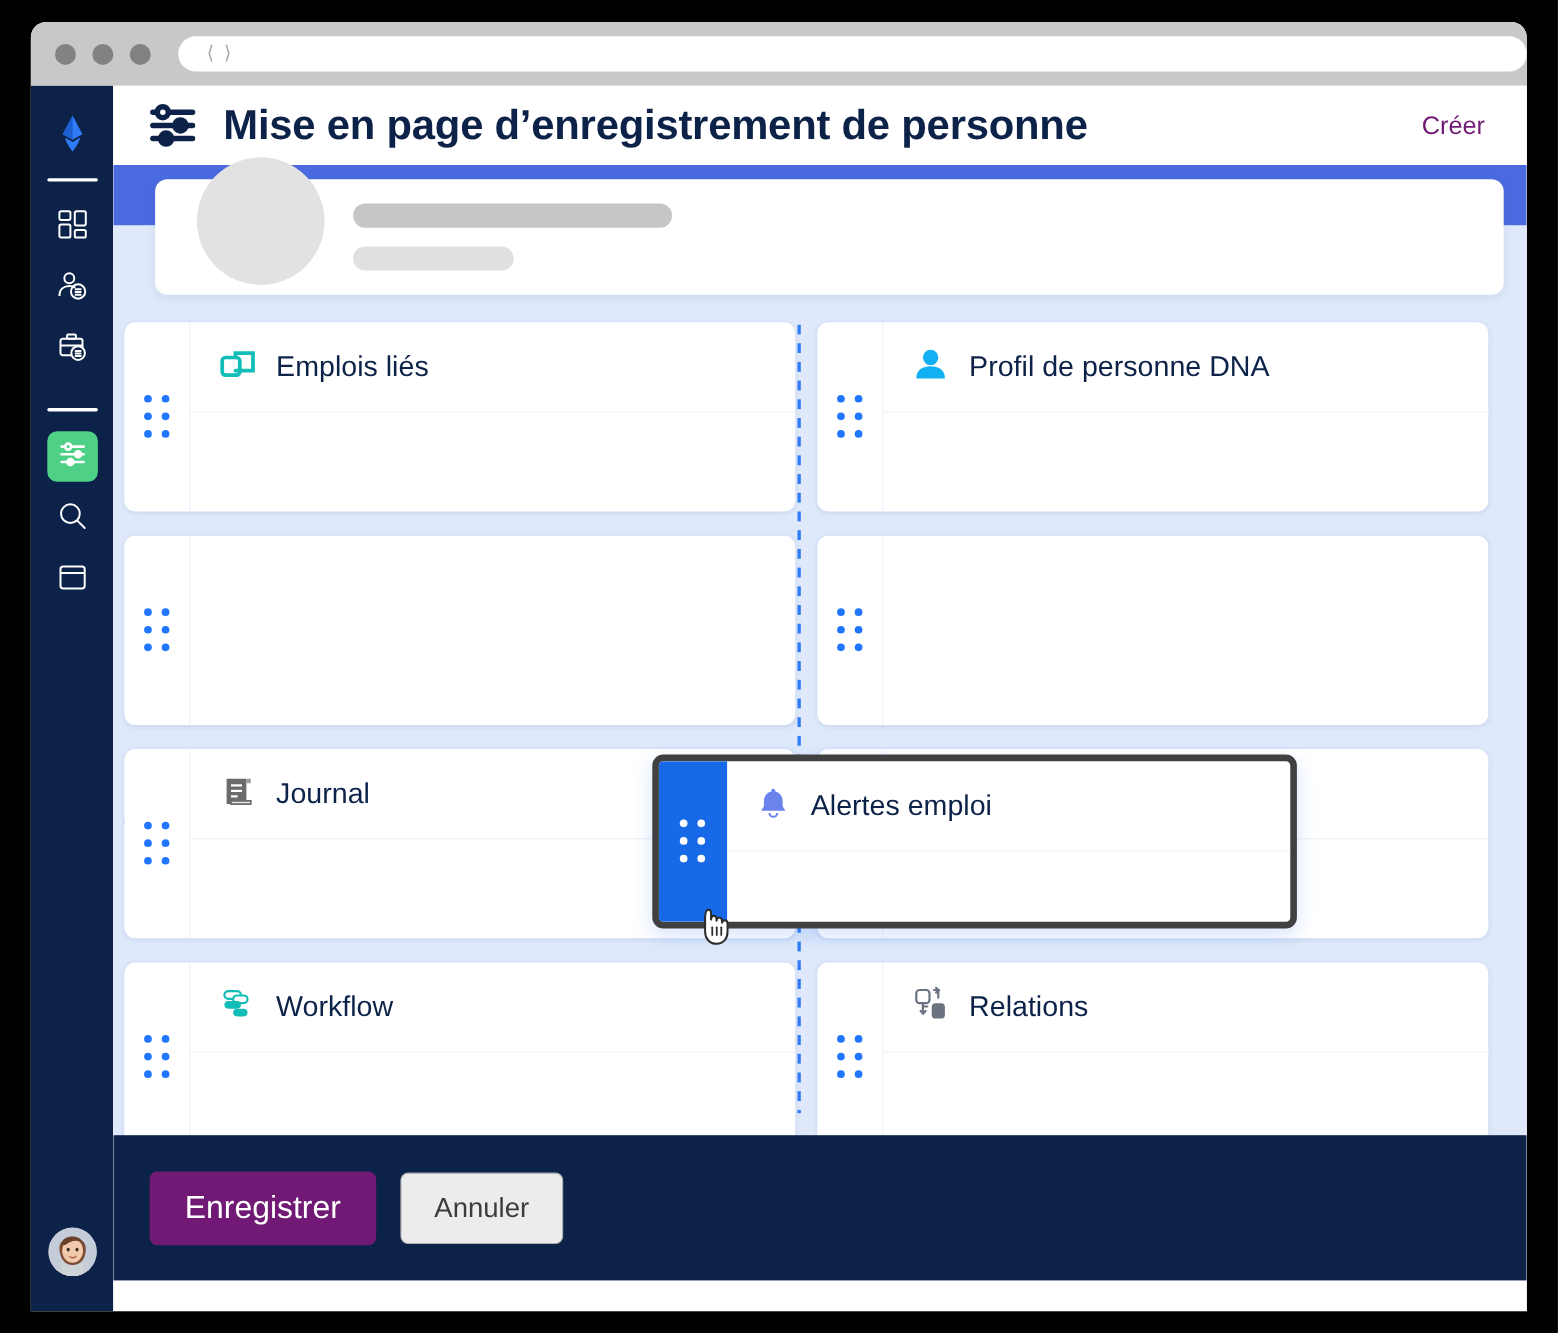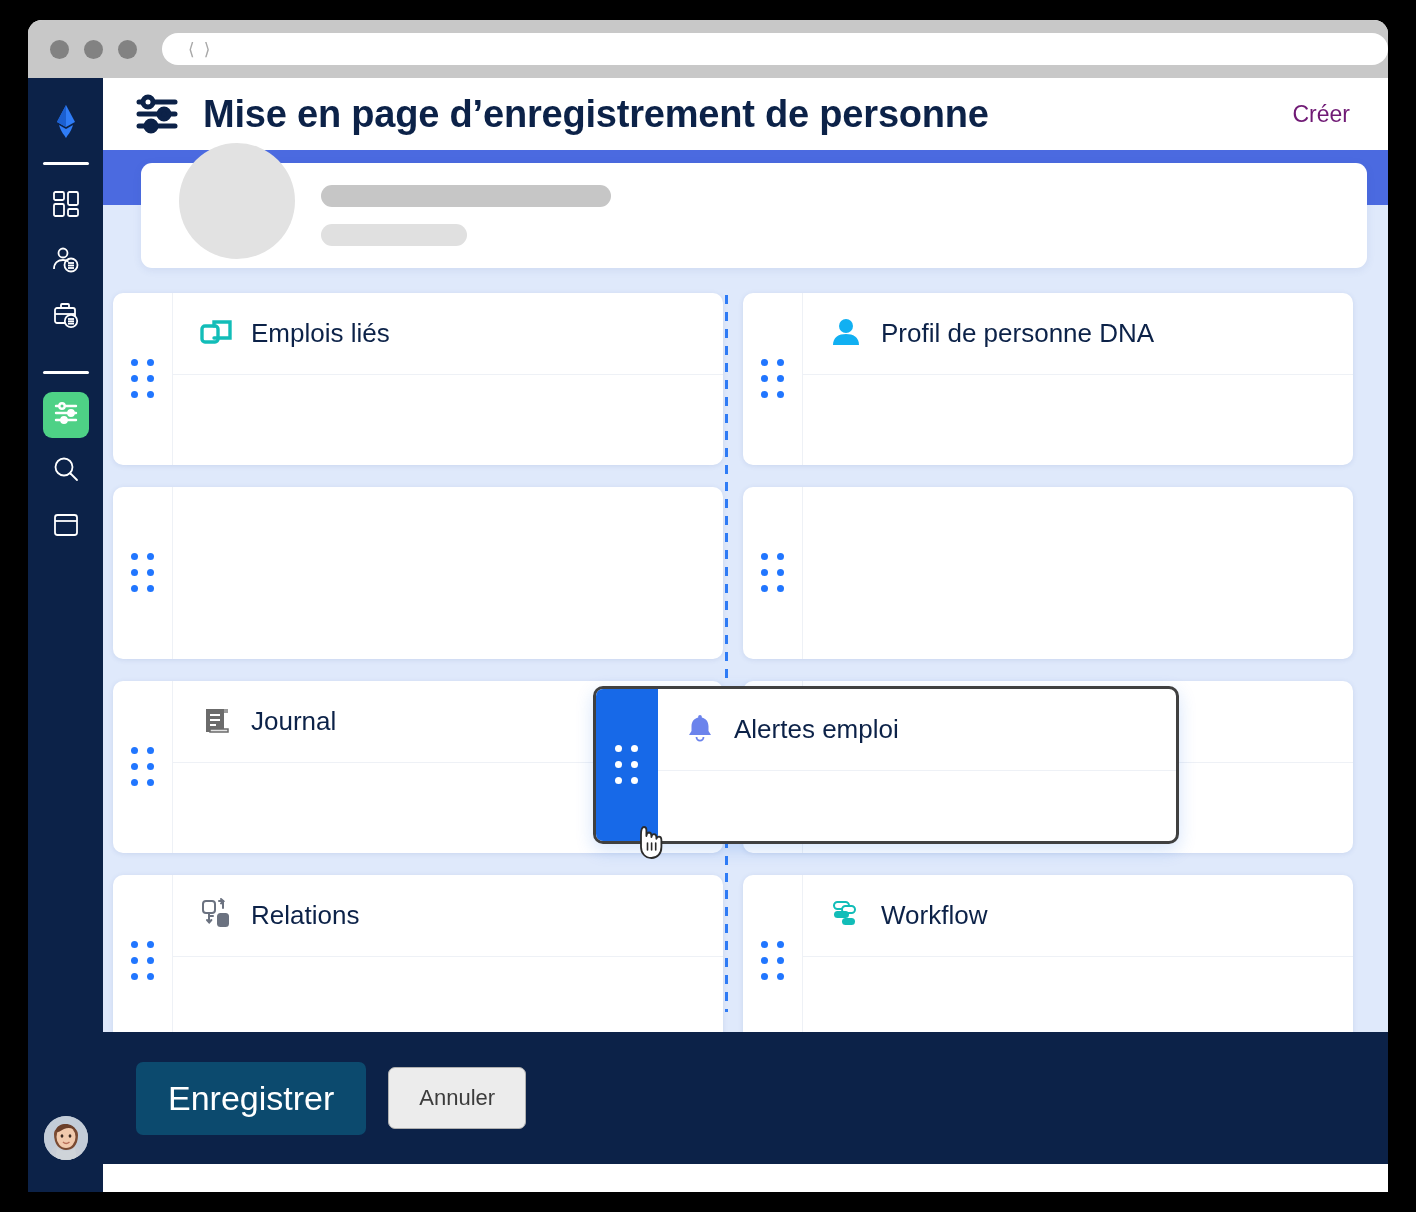--- a/index.html
+++ b/index.html
@@ -160,21 +160,21 @@
   .dropline {
     position: absolute; left: 10px; top: 540px;
     width: 612px; height: 3px; background: #2176ff;
   }
 
   
   .dragcard {
     position: absolute; left: 490px; top: 481px;
     width: 586px; height: 158px;
     background: #ffffff;
-    border: 3px solid #404040;
+    border: 6px solid #404040;
     border-radius: 10px;
     display: flex; overflow: hidden;
     box-shadow: 0 6px 18px rgba(23,105,232,.18);
     z-index: 30;
   }
   .dragcard .handle {
     background: #1769e8; border-right: none; width: 62px; flex: 0 0 62px;
   }
   .dragcard .dotgrid i { background: #ffffff; }
   .cursor-hand {
@@ -183,29 +183,29 @@
 
   
   .actionbar {
     position: absolute; left: 0; bottom: 0; width: 100%;
     height: 132px; background: #0c2248;
     display: flex; align-items: center; gap: 22px;
     padding-left: 33px;
     z-index: 50;
   }
   .btn-primary {
-    background: #0c4a6e; color: #ffffff;
+    background: #701a75; color: #ffffff;
     border: none; border-radius: 7px;
-    font-size: 34px; font-family: "Liberation Sans", sans-serif;
+    font-size: 29px; font-family: "Liberation Sans", sans-serif;
     padding: 17px 32px; cursor: pointer;
   }
   .btn-secondary {
     background: #ececec; color: #3c3c3c;
     border: 1px solid #b0b0b0; border-radius: 7px;
-    font-size: 22px; font-family: "Liberation Sans", sans-serif;
+    font-size: 25px; font-family: "Liberation Sans", sans-serif;
     padding: 17px 30px; cursor: pointer;
   }
 </style>
 </head>
 <body>
 
 <div id="root">
   <div class="window">
 
     <div class="titlebar">
@@ -471,20 +471,47 @@
                     <i></i>
                     <i></i>
                     <i></i>
                     <i></i>
                     <i></i>
                   </div>
               </div>
               <div class="card-body">
                 <div class="card-head">
                   <span class="card-title"></span>
+                </div>
+                <div class="card-rest"></div>
+              </div>
+            </div>
+
+            <div class="card">
+              <div class="handle">
+                <div class="dotgrid">
+                    <i></i>
+                    <i></i>
+                    <i></i>
+                    <i></i>
+                    <i></i>
+                    <i></i>
+                  </div>
+              </div>
+              <div class="card-body">
+                <div class="card-head">
+                  <span>
+                    <svg width="34" height="34" viewBox="0 0 34 34">
+                      <rect x="5" y="5" width="15" height="7" rx="3.5" fill="#ffffff" stroke="#12bdb8" stroke-width="2"></rect>
+                      <rect x="13" y="9" width="13" height="7" rx="3.5" fill="#ffffff" stroke="#12bdb8" stroke-width="2"></rect>
+                      <rect x="5" y="14" width="15" height="7" rx="3.5" fill="#12bdb8"></rect>
+                      <rect x="13" y="21" width="13" height="7" rx="3.5" fill="#12bdb8"></rect>
+                    </svg>
+                  </span>
+                  <span class="card-title">Workflow</span>
                 </div>
                 <div class="card-rest"></div>
               </div>
             </div>
 
             <div class="card">
               <div class="handle">
                 <div class="dotgrid">
                     <i></i>
                     <i></i>
@@ -506,47 +533,20 @@
                       <path d="M10 16 L10 25" stroke-linecap="round"></path>
                       <path d="M8 23 L10.2 25.5 L12.4 23" stroke-linecap="round"></path>
                     </svg>
                   </span>
                   <span class="card-title">Relations</span>
                 </div>
                 <div class="card-rest"></div>
               </div>
             </div>
 
-            <div class="card">
-              <div class="handle">
-                <div class="dotgrid">
-                    <i></i>
-                    <i></i>
-                    <i></i>
-                    <i></i>
-                    <i></i>
-                    <i></i>
-                  </div>
-              </div>
-              <div class="card-body">
-                <div class="card-head">
-                  <span>
-                    <svg width="34" height="34" viewBox="0 0 34 34">
-                      <rect x="5" y="5" width="15" height="7" rx="3.5" fill="#ffffff" stroke="#12bdb8" stroke-width="2"></rect>
-                      <rect x="13" y="9" width="13" height="7" rx="3.5" fill="#ffffff" stroke="#12bdb8" stroke-width="2"></rect>
-                      <rect x="5" y="14" width="15" height="7" rx="3.5" fill="#12bdb8"></rect>
-                      <rect x="13" y="21" width="13" height="7" rx="3.5" fill="#12bdb8"></rect>
-                    </svg>
-                  </span>
-                  <span class="card-title">Workflow</span>
-                </div>
-                <div class="card-rest"></div>
-              </div>
-            </div>
-
           </div>
 
           <div class="dragcard">
             <div class="handle">
               <div class="dotgrid">
                   <i></i>
                   <i></i>
                   <i></i>
                   <i></i>
                   <i></i>

